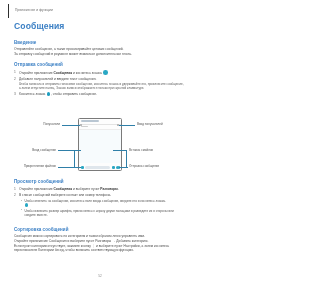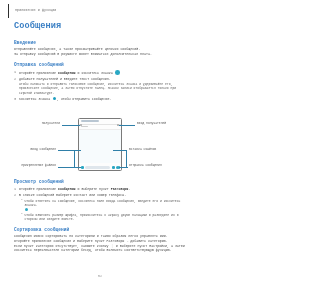--- a/index.html
+++ b/index.html
@@ -2,21 +2,21 @@
 <html><head>
 <meta charset="utf-8">
 <style>
   html,body{margin:0;padding:0;}
   body{
     width:200px;height:283px;background:#ffffff;
     font-family:"Liberation Sans", sans-serif;
     color:#3b3b3b;-webkit-font-smoothing:none;
     overflow:hidden;position:relative;
   }
-  .page{position:absolute;inset:0;font-family:Liberation Mono, monospace;}
+  .page{position:absolute;inset:0;}
 
   .edge-mark{position:absolute;left:8px;top:4px;width:1.4px;height:14px;background:#2e2e2e;}
 
   .breadcrumb{
     position:absolute;left:15px;top:8px;
     font-size:3.3px;letter-spacing:.09px;color:#6d6d6d;
   }
 
   .page-title{
     position:absolute;left:14px;top:21px;

